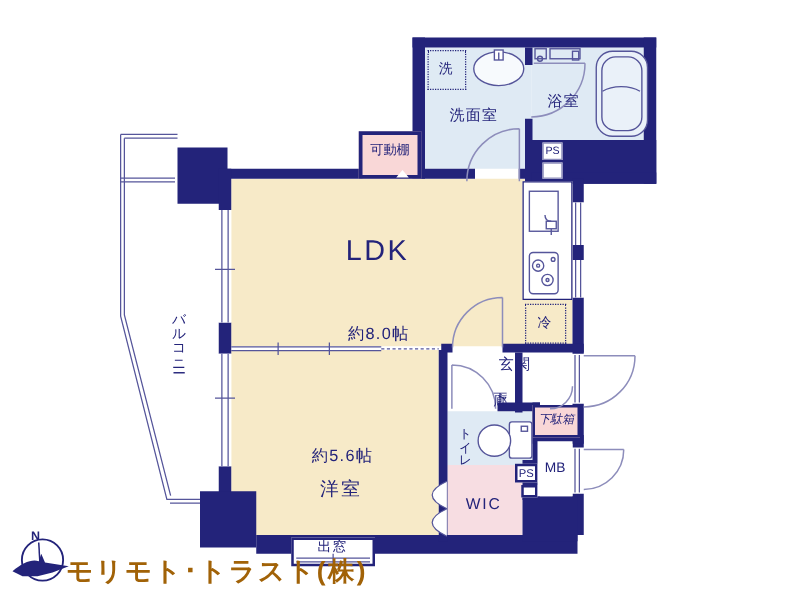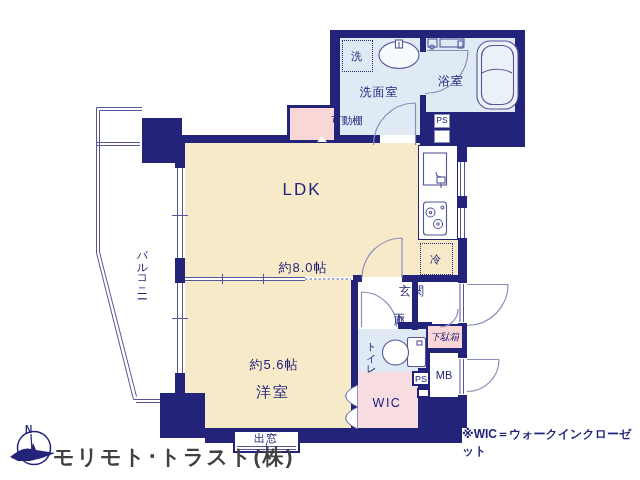--- a/index.html
+++ b/index.html
@@ -10,21 +10,21 @@
   .fill-beige{background:#f7eac8;}
   .fill-blue{background:#dfeaf4;}
   .fill-pink{background:#f9d7d7;}
   .fill-wic{background:#f7dde2;}
   .fill-white{background:#ffffff;}
   .lbl{position:absolute;color:#23237a;white-space:nowrap;transform:translate(-50%,-50%);
        line-height:1.15;text-align:center;letter-spacing:1px;}
   .vert{writing-mode:vertical-rl;text-orientation:upright;transform:translate(-50%,-50%);letter-spacing:0;}
   svg{position:absolute;left:0;top:0;pointer-events:none;}
   .note{position:absolute;transform:none;letter-spacing:0;font-weight:bold;}
-  .company{position:absolute;color:#404040;font-size:21px;letter-spacing:2px;font-weight:bold;}
+  .company{position:absolute;color:#a16207;font-size:21px;letter-spacing:2px;font-weight:bold;}
 </style>
 </head>
 <body>
 
 <div class="plan">
 
   <div class="abs fill-blue" style="left:340px;top:38px;width:85px;height:97px;"></div>
   <div class="abs fill-blue" style="left:425px;top:38px;width:90px;height:74px;"></div>
   <div class="abs fill-beige" style="left:185px;top:143px;width:273px;height:134px;"></div>
   <div class="abs fill-beige" style="left:185px;top:280px;width:166px;height:150px;"></div>
@@ -158,35 +158,34 @@
     </g>
 
     <g>
       <circle cx="34" cy="448" r="16.5" stroke="#23237a" stroke-width="1.5" fill="none"></circle>
       <path d="M31,434 L32,452" stroke="#23237a" stroke-width="1.2" fill="none"></path>
       <path d="M10,457 C18,450 26,447 31,449 L33,443 L36,450 L55,453 L42,458 L30,461 L18,461 Z" fill="#23237a"></path>
     </g>
   </svg>
 
   <div class="lbl vert" style="left:142px;top:268px;font-size:11px;">バルコニー</div>
-  <div class="lbl" style="left:302px;top:190px;font-size:17px;letter-spacing:2px;">LDK</div>
+  <div class="lbl" style="left:302px;top:200px;font-size:23px;letter-spacing:2px;">LDK</div>
   <div class="lbl" style="left:303px;top:222px;font-size:13px;margin-top:46px;">約8.0帖</div>
   <div class="lbl" style="left:273px;top:348px;font-size:15px;letter-spacing:2px;margin-top:44px;">洋室</div>
   <div class="lbl" style="left:274px;top:365px;font-size:13px;">約5.6帖</div>
   <div class="lbl" style="left:379px;top:93px;font-size:12px;">洗面室</div>
   <div class="lbl" style="left:357px;top:56px;font-size:11px;">洗</div>
   <div class="lbl" style="left:451px;top:82px;font-size:12px;">浴室</div>
-  <div class="lbl" style="left:312px;top:120px;font-size:10.5px;letter-spacing:0;margin-left:35px;">可動棚</div>
+  <div class="lbl" style="left:312px;top:120px;font-size:10.5px;letter-spacing:0;">可動棚</div>
   <div class="lbl" style="left:436px;top:259px;font-size:11px;">冷</div>
   <div class="lbl" style="left:412px;top:292px;font-size:12px;">玄関</div>
   <div class="lbl vert" style="left:399px;top:305px;font-size:11px;">廊下</div>
   <div class="lbl vert" style="left:371px;top:352px;font-size:10px;">トイレ</div>
   <div class="lbl" style="left:445px;top:337px;font-size:9.5px;letter-spacing:0;font-style:italic;">下駄箱</div>
   <div class="lbl" style="left:387px;top:403px;font-size:12.5px;letter-spacing:1.5px;">WIC</div>
   <div class="lbl" style="left:266px;top:438px;font-size:11px;">出窓</div>
   <div class="lbl" style="left:442px;top:121px;font-size:8.5px;letter-spacing:0;">PS</div>
   <div class="lbl" style="left:421px;top:379px;font-size:9px;letter-spacing:0;">PS</div>
   <div class="lbl" style="left:444px;top:375px;font-size:11px;letter-spacing:0;">MB</div>
   <div class="lbl" style="left:29px;top:430px;font-size:10px;font-weight:bold;">N</div>
-  <div class="note" style="left:462px;top:426px;font-size:12px;color:#23237a;">※WIC＝ウォークインクローゼット</div>
   <div class="company" style="left:53px;top:443px;">モリモト･トラスト(株)</div>
 
 </div>
 
 </body></html>

